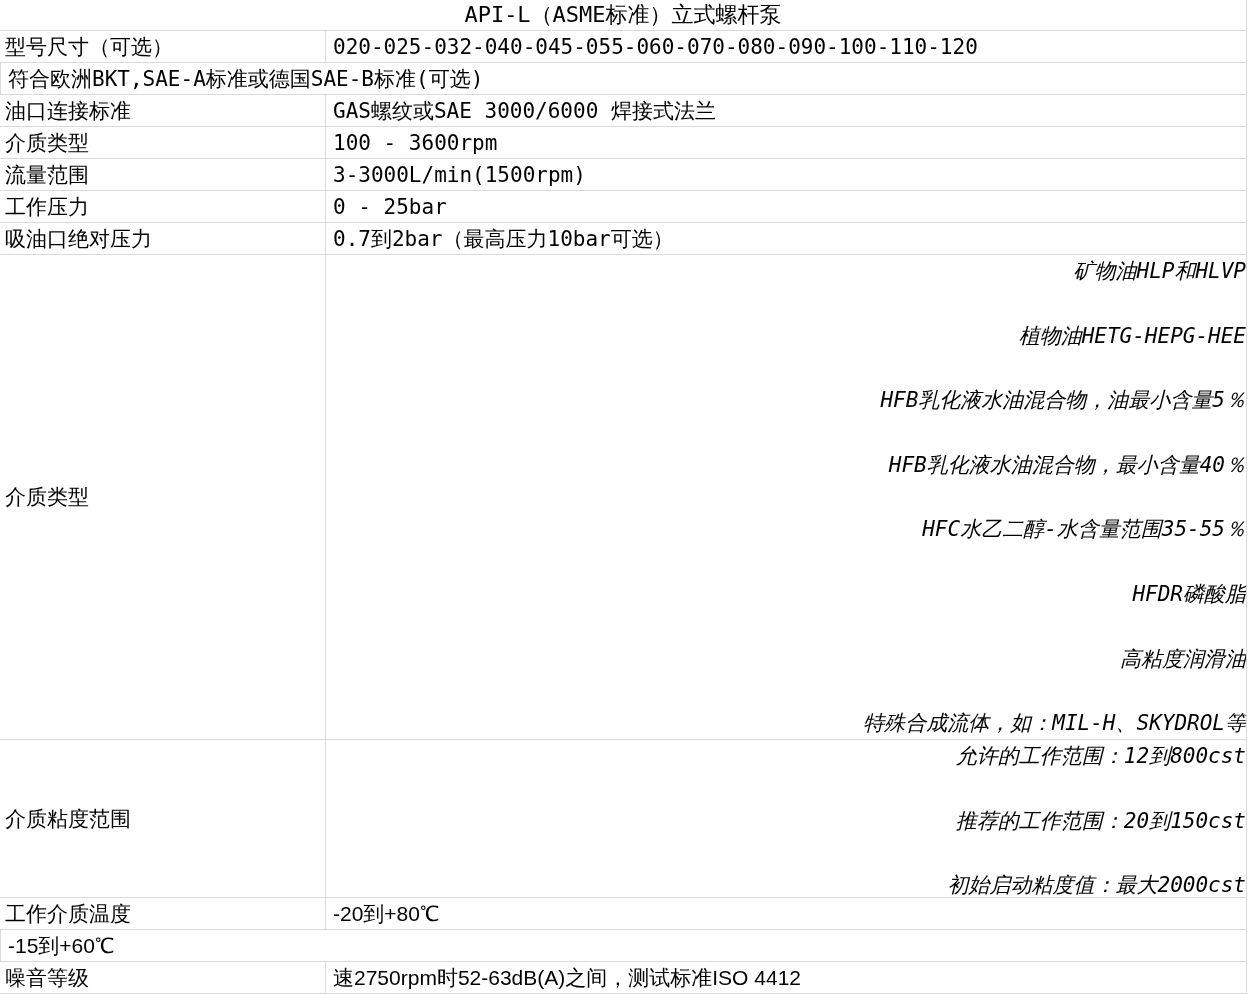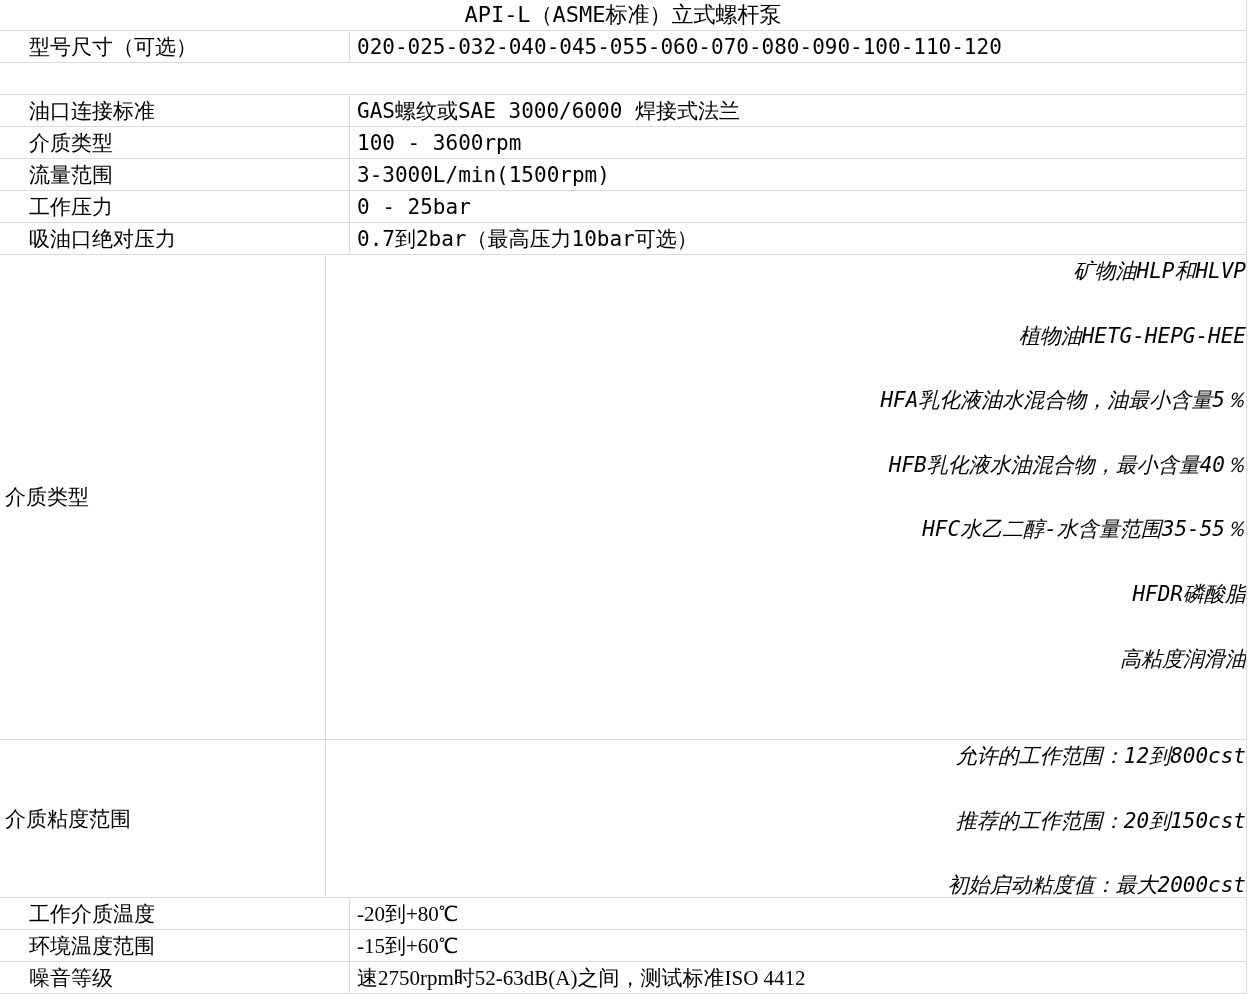--- a/index.html
+++ b/index.html
@@ -27,21 +27,21 @@
     align-items: center;
     justify-content: center;
     font-size: 22px;
     white-space: nowrap;
   }
   .row {
     display: flex;
     box-sizing: border-box;
     border-bottom: 1px solid #d9d9d9;
   }
-  .h32  { height: 32px; padding-left: 24px; }
+  .h32  { height: 32px; }
   .h485 { height: 485px; }
   .h158 { height: 158px; }
   .cell {
     box-sizing: border-box;
     overflow: hidden;
     white-space: nowrap;
     font-size: 21px;
   }
   .label {
     width: 325px;
@@ -63,38 +63,39 @@
     padding-top: 0;
   }
   .mline {
     line-height: 32.3px;
     margin-bottom: 32.3px;
     white-space: nowrap;
     font-style: italic;
   }
   .mline:last-child { margin-bottom: 0; }
   .sans {
-    font-family: Liberation Serif, serif;
+    font-family: Liberation Sans, sans-serif;
   }
 </style>
 </head>
 <body>
 
 <div class="spec-table">
 
   <div class="title-row">
     <span>API-L（ASME标准）立式螺杆泵</span>
   </div>
 
   <div class="row h32">
     <div class="cell label">型号尺寸（可选）</div>
     <div class="cell value">020-025-032-040-045-055-060-070-080-090-100-110-120</div>
   </div>
 
   <div class="row h32">
+    <div class="cell value">符合欧洲BKT,SAE-A标准或德国SAE-B标准(可选)</div>
   </div>
 
   <div class="row h32">
     <div class="cell label">油口连接标准</div>
     <div class="cell value">GAS螺纹或SAE 3000/6000 焊接式法兰</div>
   </div>
 
   <div class="row h32">
     <div class="cell label">介质类型</div>
     <div class="cell value">100 - 3600rpm</div>
@@ -113,44 +114,44 @@
   <div class="row h32">
     <div class="cell label">吸油口绝对压力</div>
     <div class="cell value">0.7到2bar（最高压力10bar可选）</div>
   </div>
 
   <div class="row h485">
     <div class="cell label">介质类型</div>
     <div class="cell value multi">
       <div class="mline">矿物油HLP和HLVP</div>
       <div class="mline">植物油HETG-HEPG-HEE</div>
-      <div class="mline">HFA乳化液油水混合物，油最小含量5％</div>
+      <div class="mline">HFB乳化液水油混合物，油最小含量5％</div>
       <div class="mline">HFB乳化液水油混合物，最小含量40％</div>
       <div class="mline">HFC水乙二醇-水含量范围35-55％</div>
       <div class="mline">HFDR磷酸脂</div>
       <div class="mline">高粘度润滑油</div>
+      <div class="mline">特殊合成流体，如：MIL-H、SKYDROL等</div>
     </div>
   </div>
 
   <div class="row h158">
     <div class="cell label">介质粘度范围</div>
     <div class="cell value multi">
       <div class="mline">允许的工作范围：12到800cst</div>
       <div class="mline">推荐的工作范围：20到150cst</div>
       <div class="mline">初始启动粘度值：最大2000cst</div>
     </div>
   </div>
 
   <div class="row h32">
     <div class="cell label">工作介质温度</div>
     <div class="cell value sans">-20到+80℃</div>
   </div>
 
   <div class="row h32">
-    <div class="cell label">环境温度范围</div>
     <div class="cell value sans">-15到+60℃</div>
   </div>
 
   <div class="row h32">
     <div class="cell label">噪音等级</div>
     <div class="cell value sans">速2750rpm时52-63dB(A)之间，测试标准ISO 4412</div>
   </div>
 
 </div>
 

